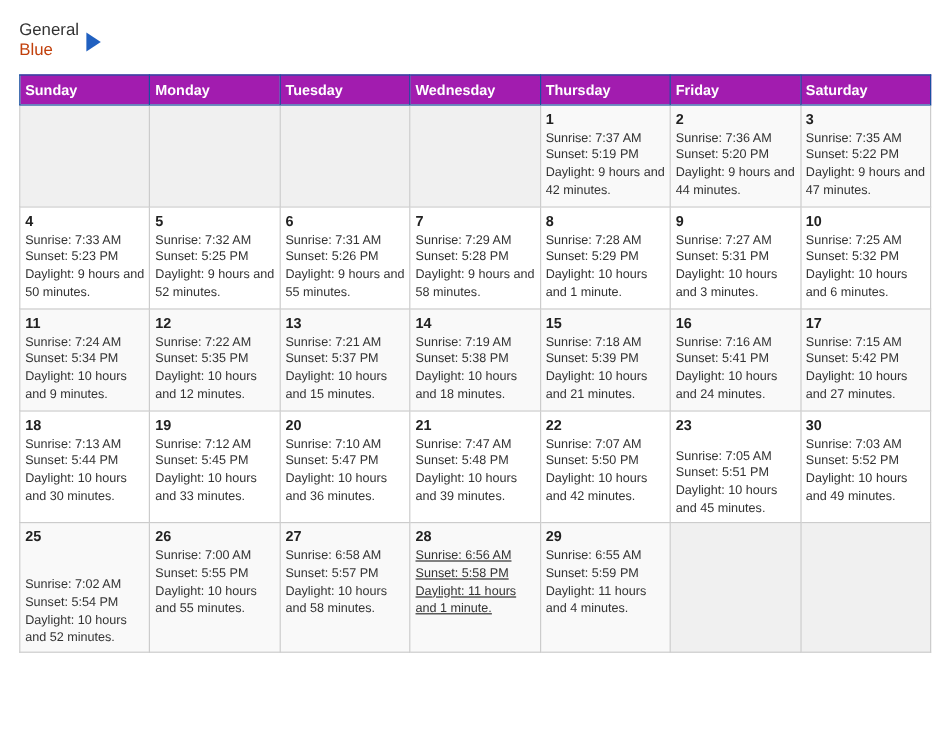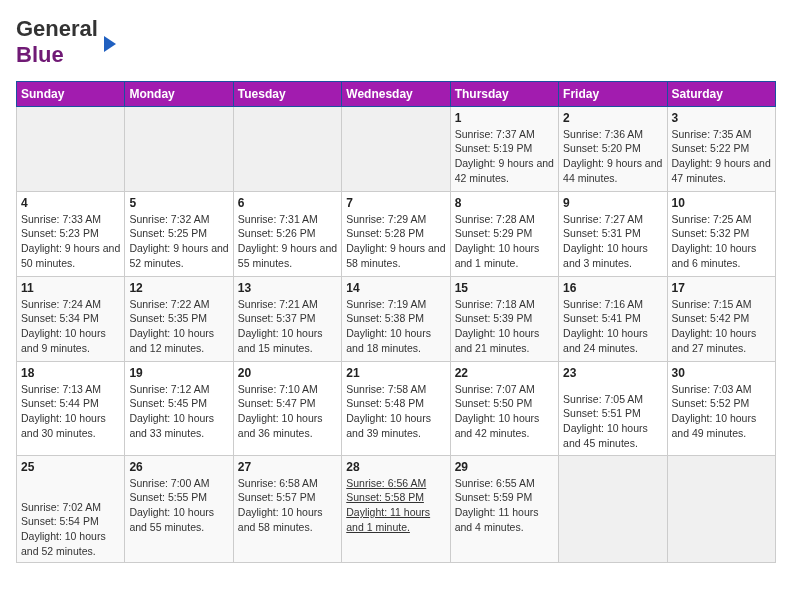--- a/index.html
+++ b/index.html
@@ -15,26 +15,26 @@
       justify-content: space-between;
       align-items: flex-start;
       margin-bottom: 12px;
     }
     .logo {
       display: flex;
       align-items: center;
       gap: 4px;
     }
     .logo-text {
-      font-size: 22px;
-      font-weight: bold;
+      font-size: 14px;
+      font-weight: normal;
       line-height: 1.2;
     }
     .logo-text .general { color: #333; }
-    .logo-text .blue { color: #701a75; }
+    .logo-text .blue { color: #c2410c; }
     .logo-arrow {
       width: 0;
       height: 0;
       border-left: 12px solid #2060c0;
       border-top: 8px solid transparent;
       border-bottom: 8px solid transparent;
       margin-left: 2px;
       margin-top: 4px;
     }
     .title-block { text-align: right; }
@@ -232,21 +232,21 @@
 Daylight: 10 hours and 33 minutes.</div>
         </td>
         <td>
           <div class="day-num">20</div>
           <div class="day-info" style="white-space: pre-line;">Sunrise: 7:10 AM
 Sunset: 5:47 PM
 Daylight: 10 hours and 36 minutes.</div>
         </td>
         <td>
           <div class="day-num">21</div>
-          <div class="day-info" style="white-space: pre-line;">Sunrise: 7:58 AM
+          <div class="day-info" style="white-space: pre-line;">Sunrise: 7:47 AM
 Sunset: 5:48 PM
 Daylight: 10 hours and 39 minutes.</div>
         </td>
         <td>
           <div class="day-num">22</div>
           <div class="day-info" style="white-space: pre-line;">Sunrise: 7:07 AM
 Sunset: 5:50 PM
 Daylight: 10 hours and 42 minutes.</div>
         </td>
         <td>

